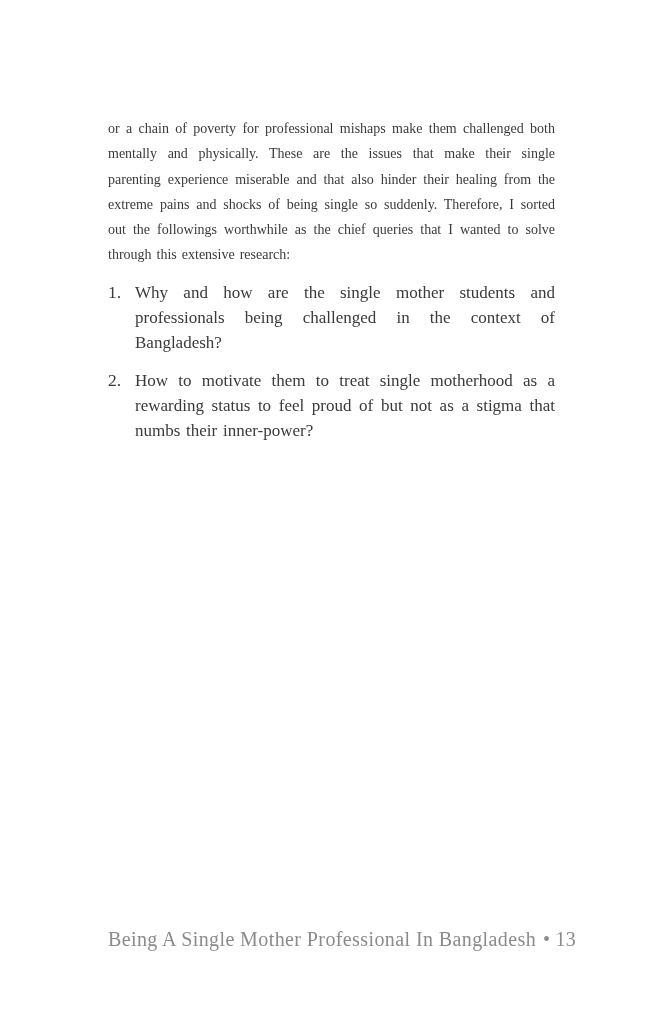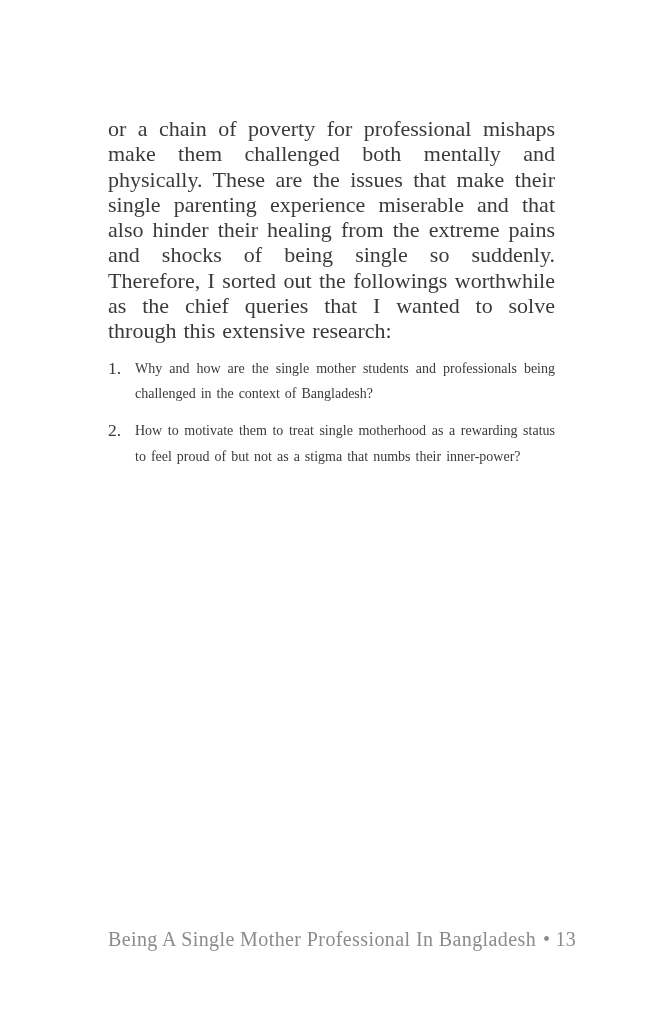--- a/index.html
+++ b/index.html
@@ -16,21 +16,21 @@
     font-family: "Liberation Serif", "DejaVu Serif", serif;
   }
   .content {
     position: absolute;
     left: 108px;
     top: 116px;
     width: 447px;
   }
   .body-text {
     margin: 0;
-    font-size: 22px;
+    font-size: 14px;
     line-height: 25.3px;
     color: #3a3a3a;
     text-align: justify;
     text-align-last: left;
     word-spacing: 1.5px;
   }
   .question-list {
     margin: 0;
     padding: 0;
     list-style: none;
@@ -41,21 +41,21 @@
   }
   .list-number {
     flex: none;
     width: 27px;
     font-size: 17.5px;
     line-height: 25.3px;
     color: #3a3a3a;
   }
   .list-text {
     flex: 1;
-    font-size: 14px;
+    font-size: 17px;
     line-height: 25.3px;
     color: #3a3a3a;
     text-align: justify;
     text-align-last: left;
     word-spacing: 1.5px;
   }
   .footer {
     position: absolute;
     left: 108px;
     top: 928px;

